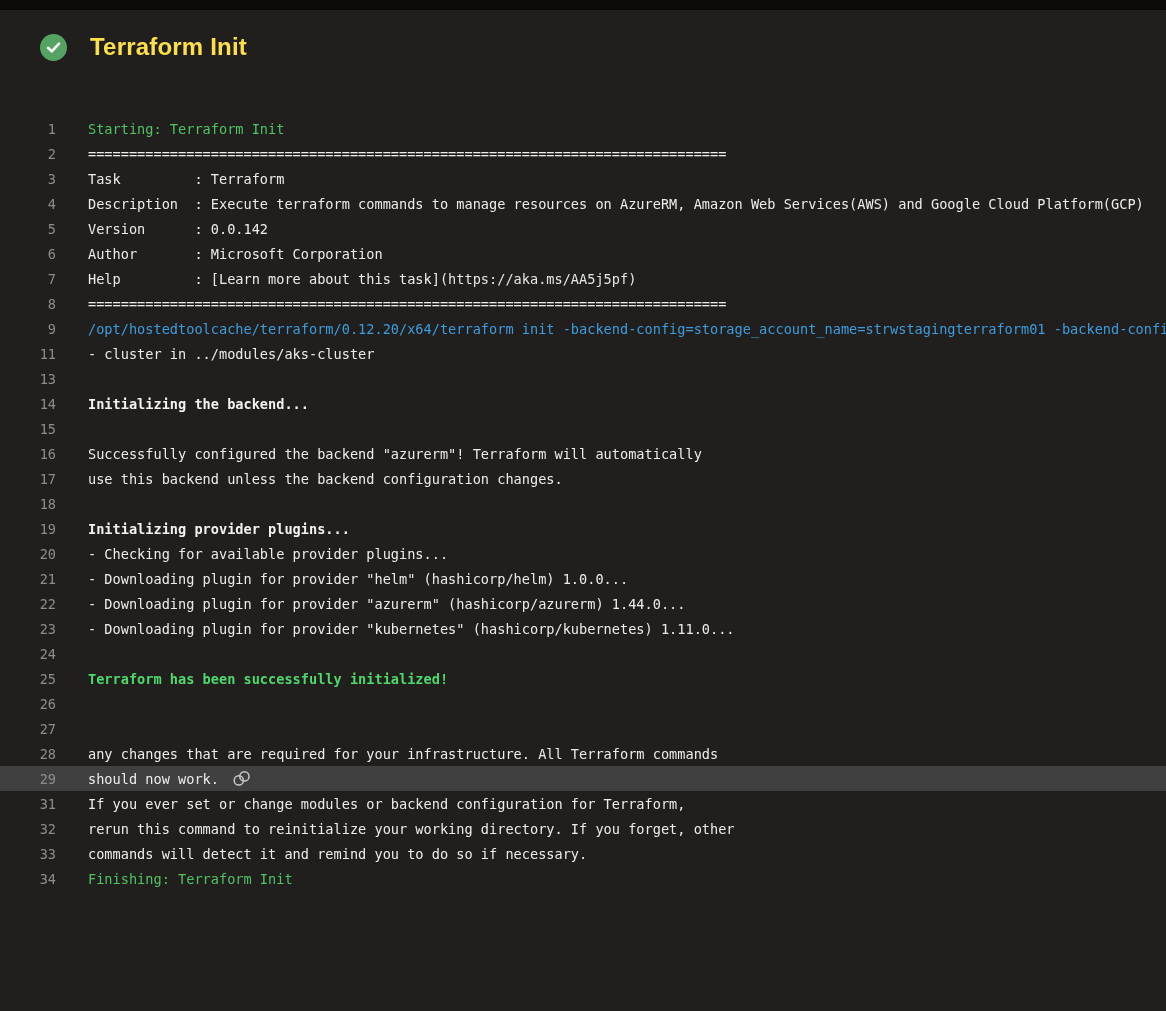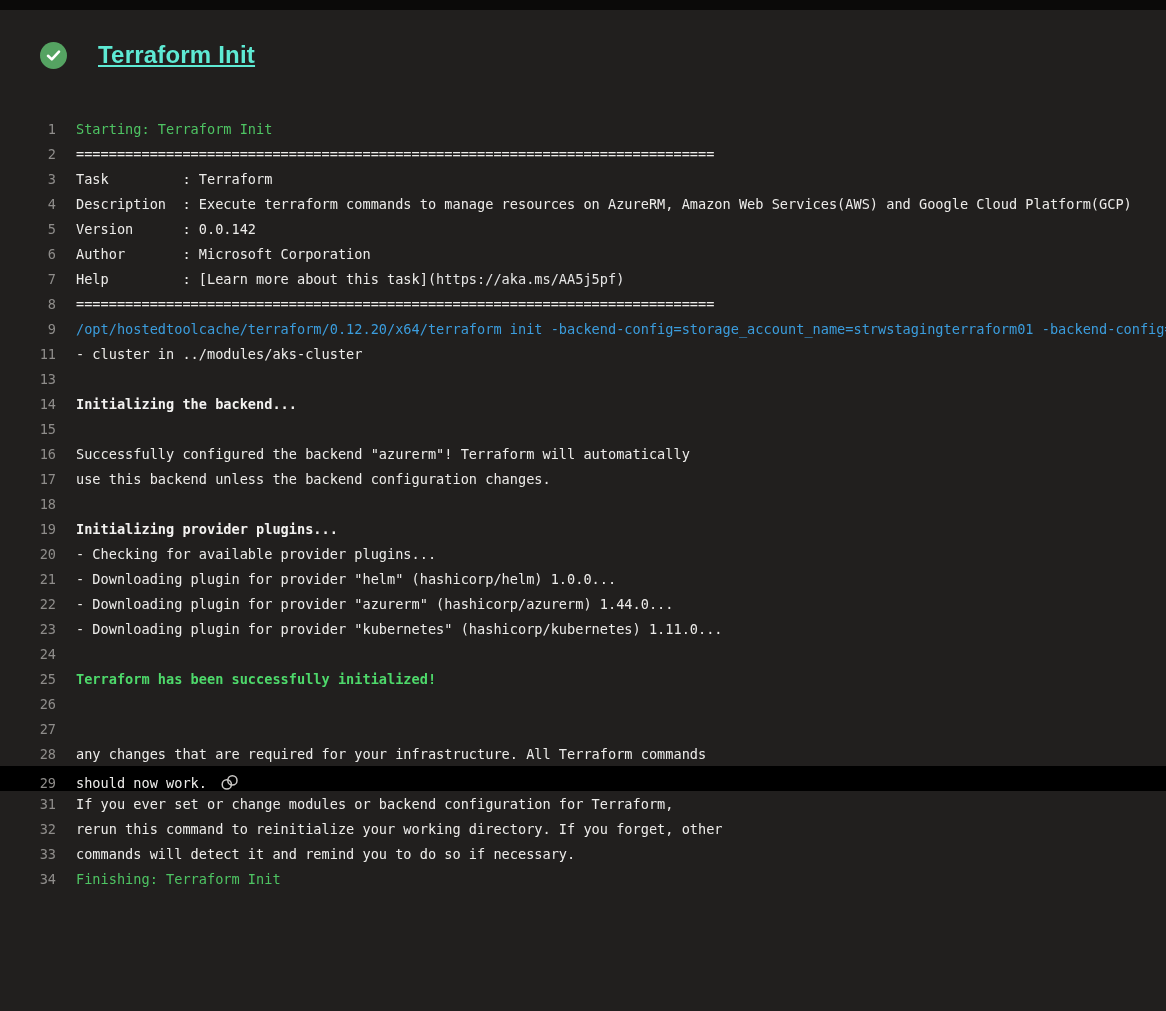--- a/index.html
+++ b/index.html
@@ -15,37 +15,37 @@
   header{
     position:absolute;top:33px;left:40px;
     display:flex;align-items:center;gap:23px;
   }
   .status-circle{
     width:27px;height:27px;border-radius:50%;
     display:flex;align-items:center;justify-content:center;
     flex:0 0 auto;
   }
   .task-title{
-    margin:8px;font-size:24px;font-weight:600;color:#5eead4;letter-spacing:.2px;text-decoration:underline;
+    margin:0;font-size:24px;font-weight:600;color:#fde047;letter-spacing:.2px;
   }
   .log{
     position:absolute;top:116px;left:0;width:1166px;
     font-family:"DejaVu Sans Mono","Liberation Mono",monospace;
     font-size:13.6px;
   }
   .row{
     height:25px;display:flex;align-items:center;white-space:pre;overflow:hidden;
   }
-  .row.hl{background:#000000;align-items:flex-end;}
+  .row.hl{background:#404040;}
   .num{
     width:56px;flex:0 0 auto;text-align:right;color:#8f8d8b;
     cursor:pointer;
   }
   .txt{
-    margin-left:20px;color:#edecea;flex:0 0 auto;
+    margin-left:32px;color:#edecea;flex:0 0 auto;
   }
   .seg-plain{color:#edecea;}
   .seg-green{color:#4ec463;}
   .seg-green-bold{color:#4ed96b;font-weight:bold;}
   .seg-bold{color:#f3f2f0;font-weight:bold;}
   .seg-command{color:#3b9ddd;}
   .seg-link{color:#e5e5e5;cursor:pointer;}
   .chain-icon{
     margin-left:13px;display:inline-flex;align-items:center;cursor:pointer;flex:0 0 auto;
   }

